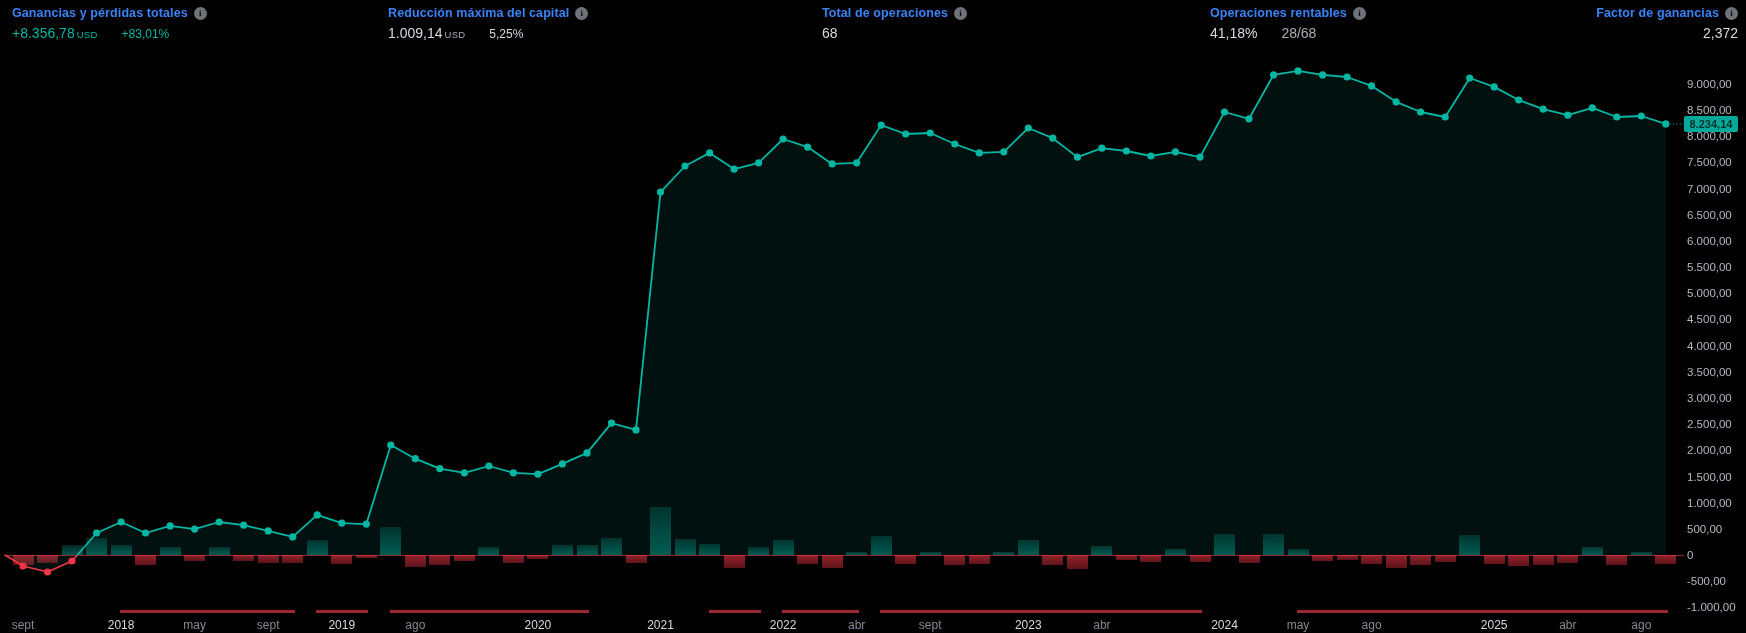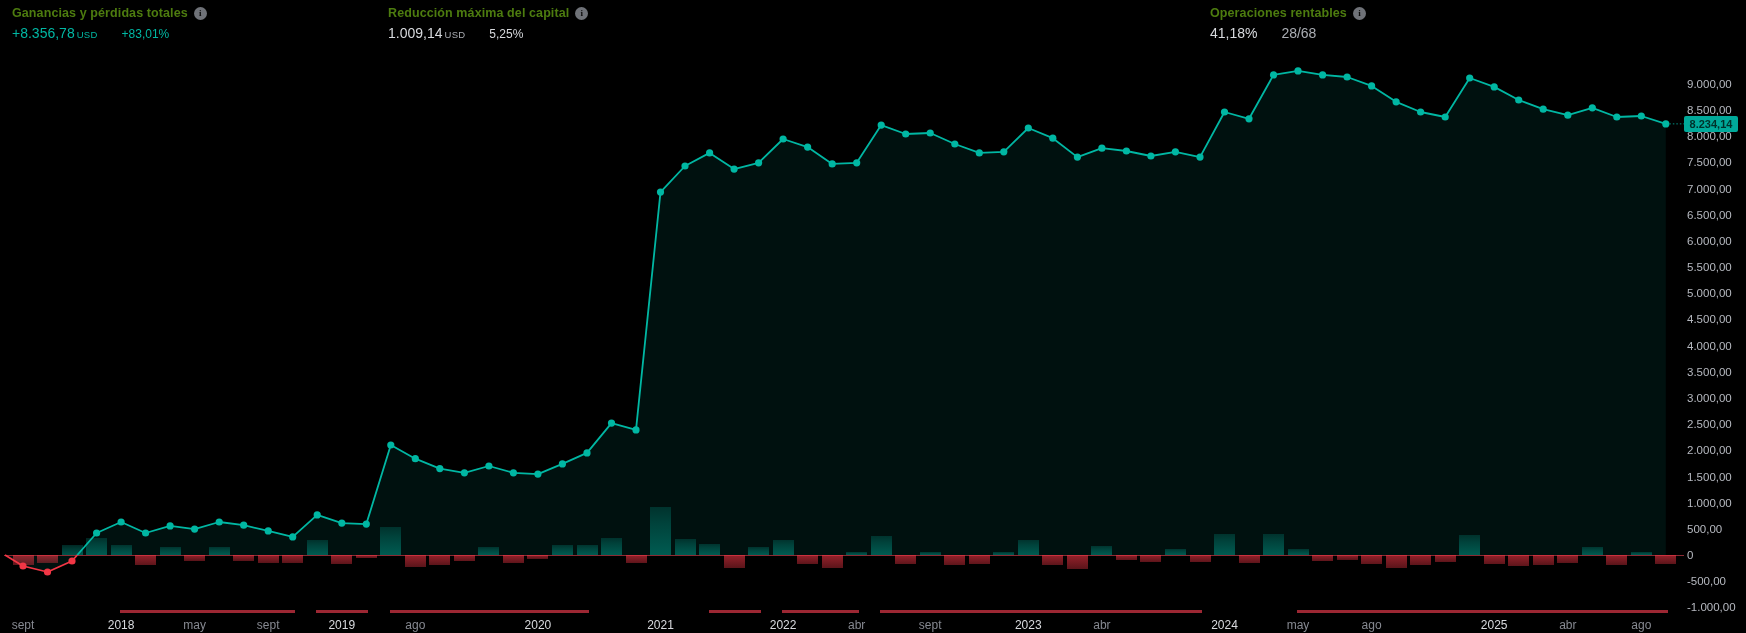--- a/index.html
+++ b/index.html
@@ -5,21 +5,21 @@
   html,body{margin:0;padding:0;background:#000;width:1746px;height:633px;overflow:hidden;
     font-family:"Liberation Sans",sans-serif;-webkit-font-smoothing:antialiased;}
   .stage{position:relative;width:1746px;height:633px;background:#000;}
   svg{position:absolute;top:0;left:0;}
   
   .header{position:absolute;top:0;left:0;width:1746px;height:46px;z-index:5;}
   .stat{position:absolute;top:5px;}
   .stat.right{text-align:right;}
   .stat-label-row{display:flex;align-items:center;gap:6px;height:16px;}
   .stat.right .stat-label-row{justify-content:flex-end;}
-  .stat-label{color:#4d7c0f;font-size:12.5px;font-weight:bold;letter-spacing:.1px;}
+  .stat-label{color:#3b82f6;font-size:12.5px;font-weight:bold;letter-spacing:.1px;}
   .info-icon{width:13px;height:13px;border-radius:50%;background:#6f7278;display:inline-flex;
     align-items:center;justify-content:center;flex:0 0 13px;cursor:pointer;}
   .info-icon::before{content:"i";color:#0c0c0c;font-size:9px;font-weight:bold;
     font-family:"Liberation Serif",serif;line-height:1;}
   .stat-value-row{margin-top:4px;color:#d7d9dd;font-size:14px;white-space:nowrap;}
   .stat-value-row .stat-unit{font-size:9.5px;color:#aaadb3;margin-left:2px;letter-spacing:.3px;}
   .stat-value-row .stat-extra{font-size:12px;margin-left:20px;}
   .stat-value-row.teal,.stat-value-row.teal .stat-unit,.stat-value-row.teal .stat-extra{color:#00b7a3;}
   .stat-value-row .stat-extra.small{font-size:14px;color:#aaadb3;}
   
@@ -270,24 +270,42 @@
     <div class="stat" style="left:388px">
       <div class="stat-label-row">
         <span class="stat-label">Reducción máxima del capital</span>
         <span class="info-icon"></span>
       </div>
       <div class="stat-value-row">
         <span>1.009,14</span><span class="stat-unit">USD</span>
         <span class="stat-extra">5,25%</span>
       </div>
     </div>
+    <div class="stat" style="left:822px">
+      <div class="stat-label-row">
+        <span class="stat-label">Total de operaciones</span>
+        <span class="info-icon"></span>
+      </div>
+      <div class="stat-value-row">
+        <span>68</span>
+      </div>
+    </div>
     <div class="stat" style="left:1210px">
       <div class="stat-label-row">
         <span class="stat-label">Operaciones rentables</span>
         <span class="info-icon"></span>
       </div>
       <div class="stat-value-row">
         <span>41,18%</span>
         <span class="stat-extra small">28/68</span>
+      </div>
+    </div>
+    <div class="stat right" style="right:8px">
+      <div class="stat-label-row">
+        <span class="stat-label">Factor de ganancias</span>
+        <span class="info-icon"></span>
+      </div>
+      <div class="stat-value-row">
+        <span>2,372</span>
       </div>
     </div>
   </div>
 </div>
 
 </body></html>

